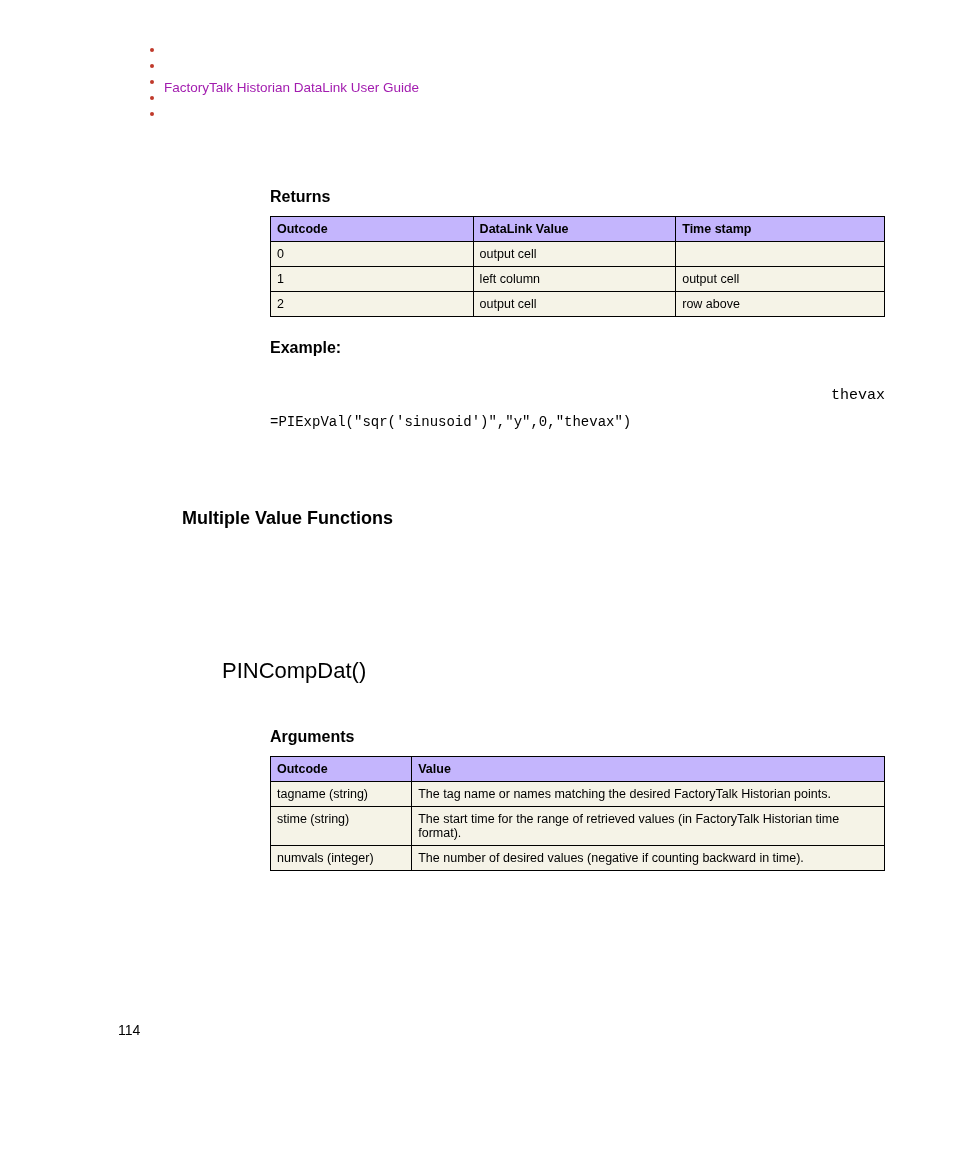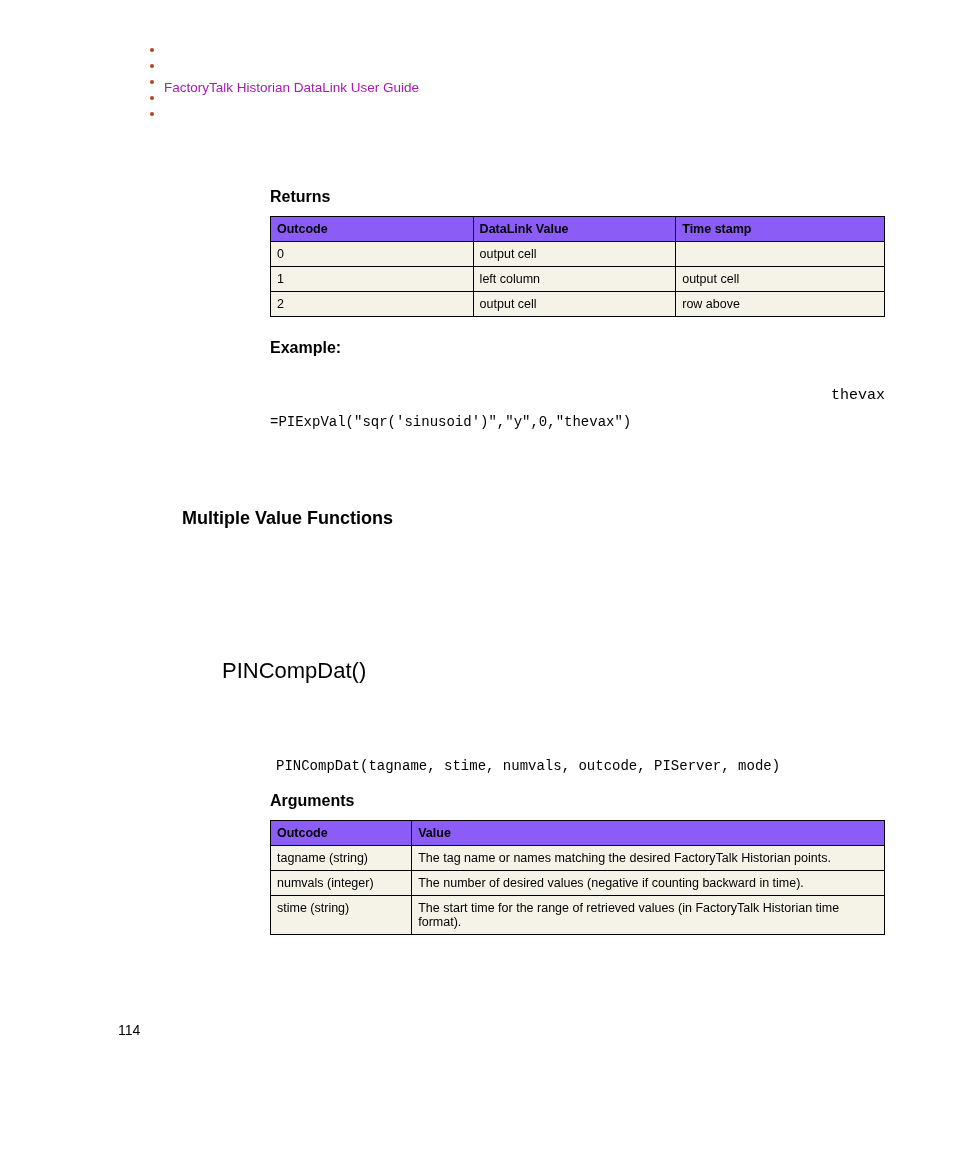--- a/index.html
+++ b/index.html
@@ -51,21 +51,21 @@
     font-size: 12.5px;
     margin-bottom: 22px;
   }
   table.data th, table.data td {
     border: 1px solid #000;
     padding: 5px 6px;
     text-align: left;
     vertical-align: top;
   }
   table.data th {
-    background: #8b5cf6;
+    background: #c4b5fd;
     font-weight: bold;
   }
   table.data td {
     background: #f5f3e7;
   }
   .returns-table col.c1 { width: 33%; }
   .returns-table col.c2 { width: 33%; }
   .returns-table col.c3 { width: 34%; }
   .args-table col.a1 { width: 23%; }
   .args-table col.a2 { width: 77%; }
@@ -164,44 +164,43 @@
   <div class="sub-heading">Example:</div>
   <div class="code-center">thevax</div>
   <div class="code-line">=PIExpVal("sqr('sinusoid')","y",0,"thevax")</div>
 </div>
 
 <h1 class="h1-section">Multiple Value Functions</h1>
 
 <h2 class="h2-section">PINCompDat()</h2>
 
 <div class="content2">
-  <div class="code-line2">PINCompDat(tagname, stime, numvals, outcode, PIServer, mode)</div>
 
   <div class="sub-heading">Arguments</div>
   <table class="data args-table">
     <colgroup>
         <col class="a1">
         <col class="a2">
       </colgroup>
     <thead>
       <tr>
         <th>Outcode</th>
         <th>Value</th>
       </tr>
     </thead>
     <tbody>
       <tr>
         <td>tagname (string)</td>
         <td>The tag name or names matching the desired FactoryTalk Historian points.</td>
       </tr>
       <tr>
+        <td>stime (string)</td>
+        <td>The start time for the range of retrieved values (in FactoryTalk Historian time format).</td>
+      </tr>
+      <tr>
         <td>numvals (integer)</td>
         <td>The number of desired values (negative if counting backward in time).</td>
-      </tr>
-      <tr>
-        <td>stime (string)</td>
-        <td>The start time for the range of retrieved values (in FactoryTalk Historian time format).</td>
       </tr>
     </tbody>
   </table>
 </div>
 
 <div class="page-number">114</div>
 
 </body></html>

